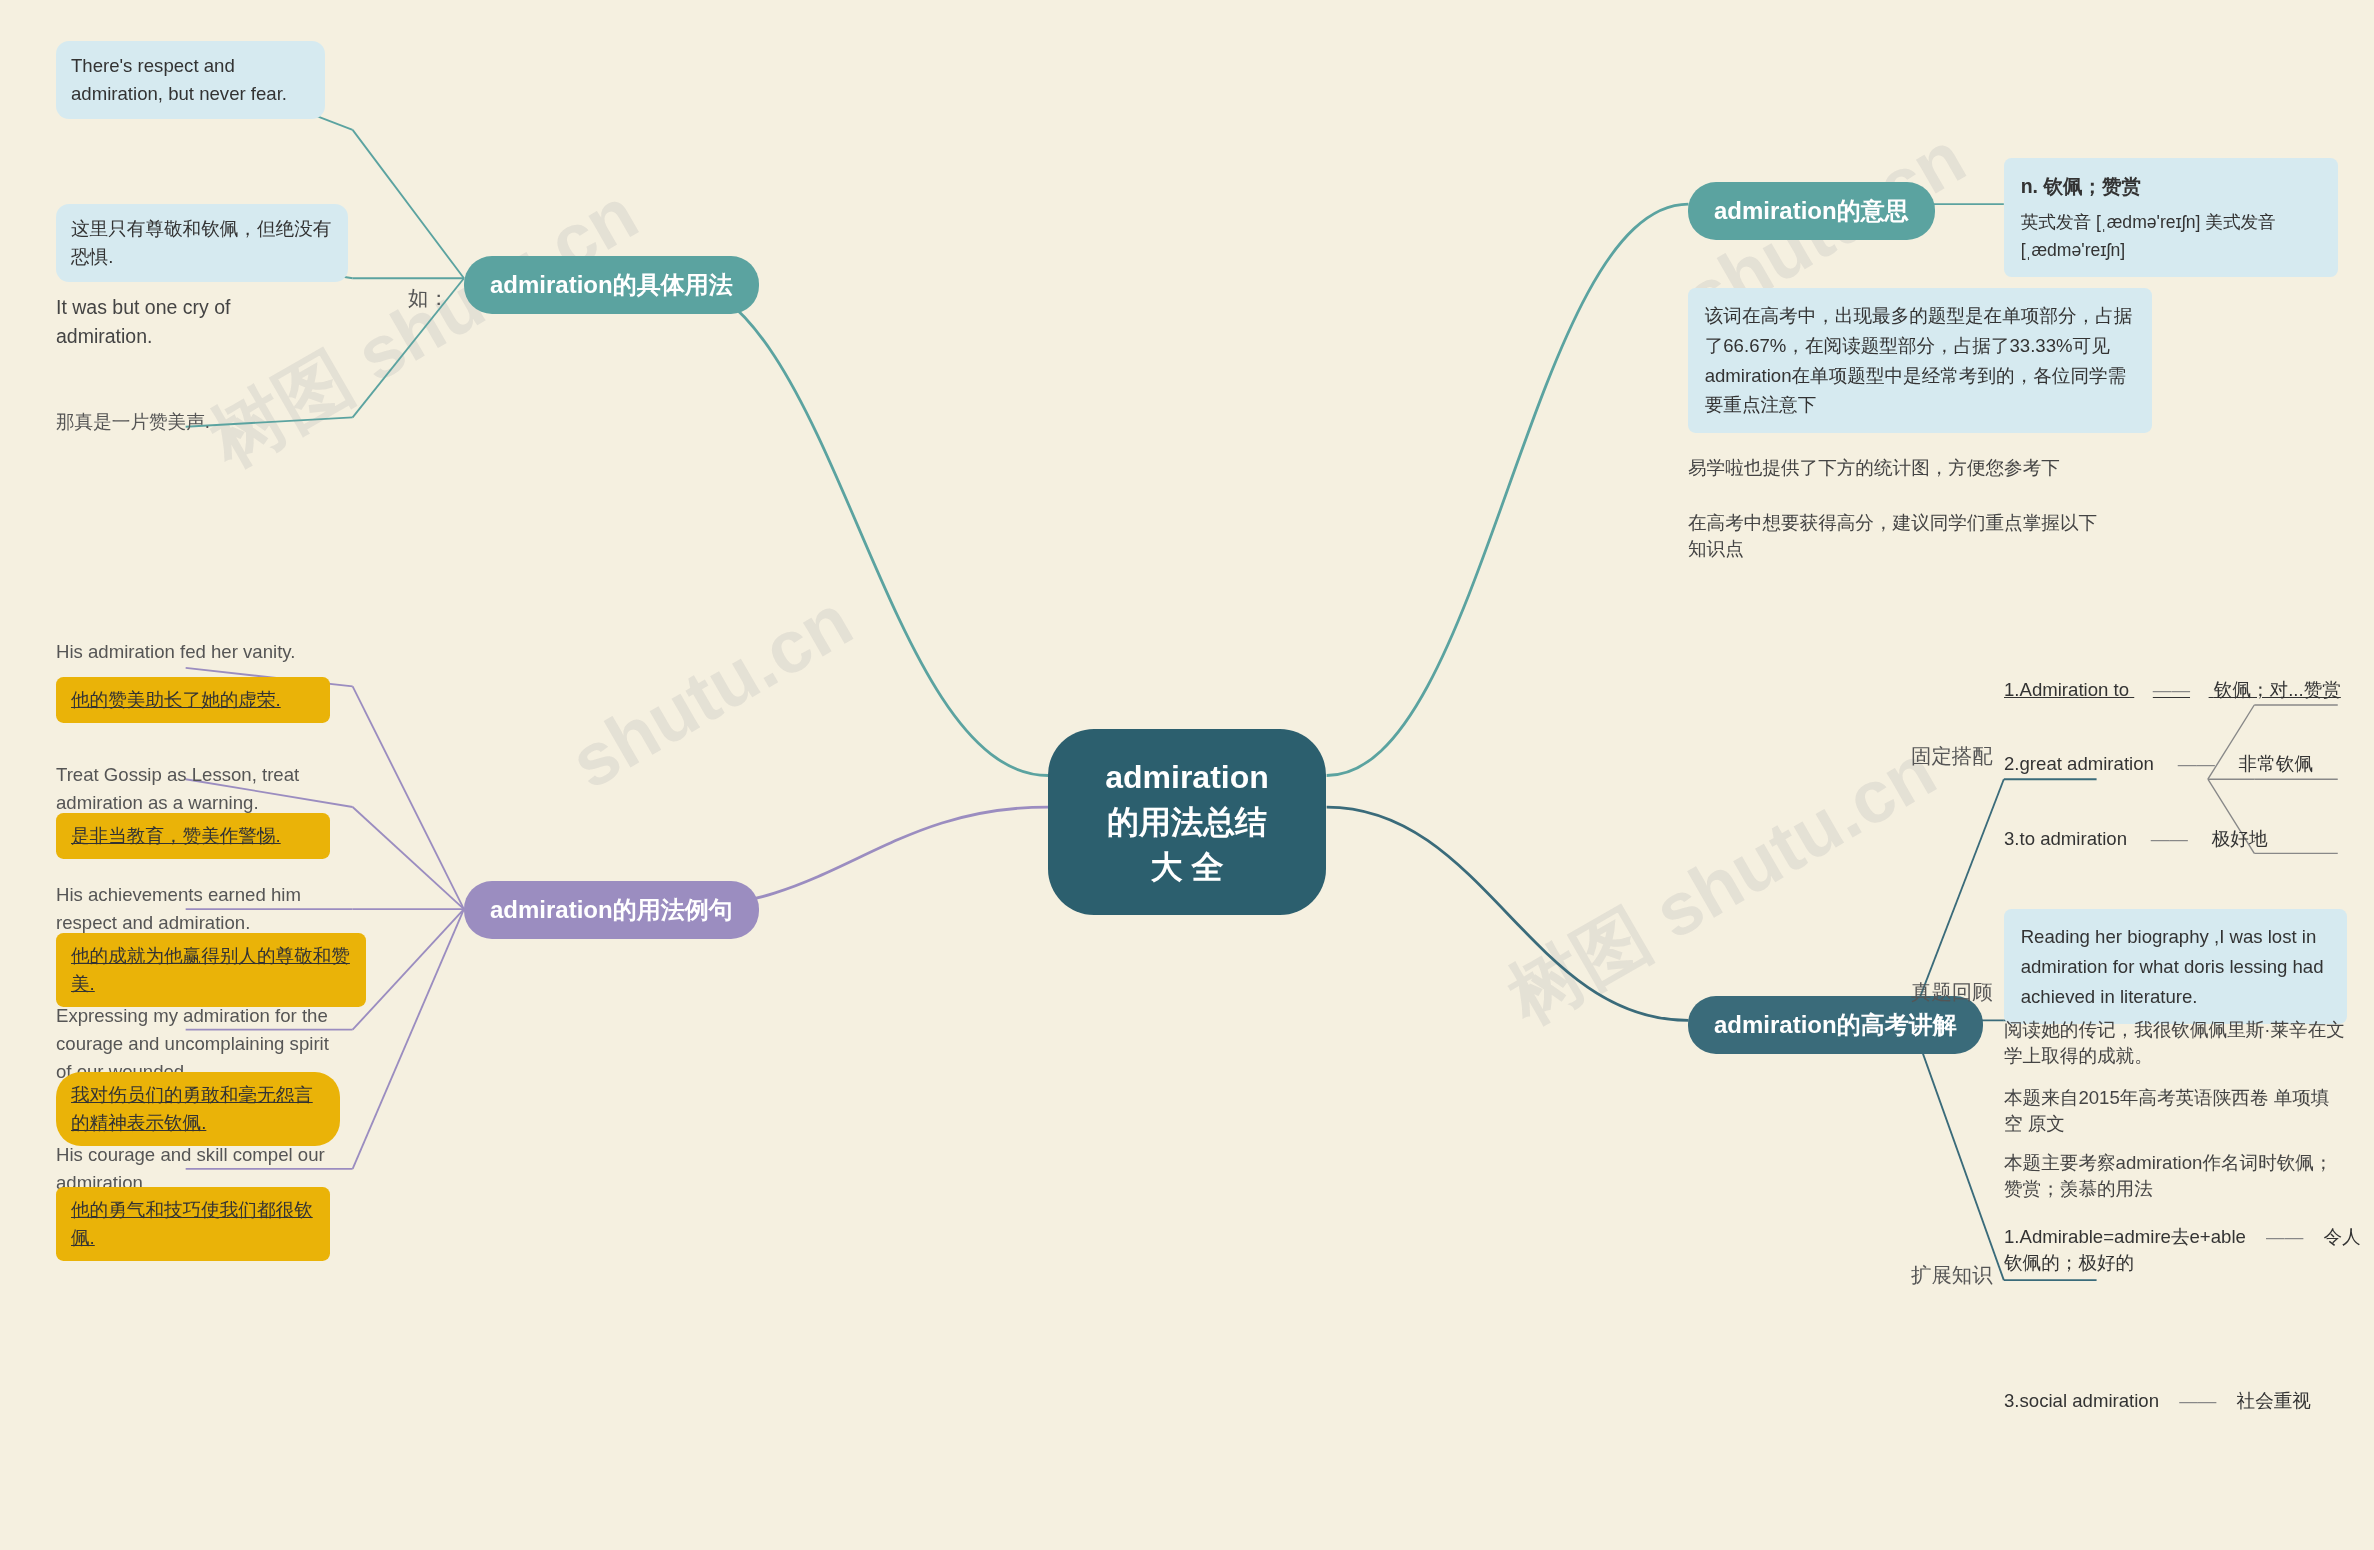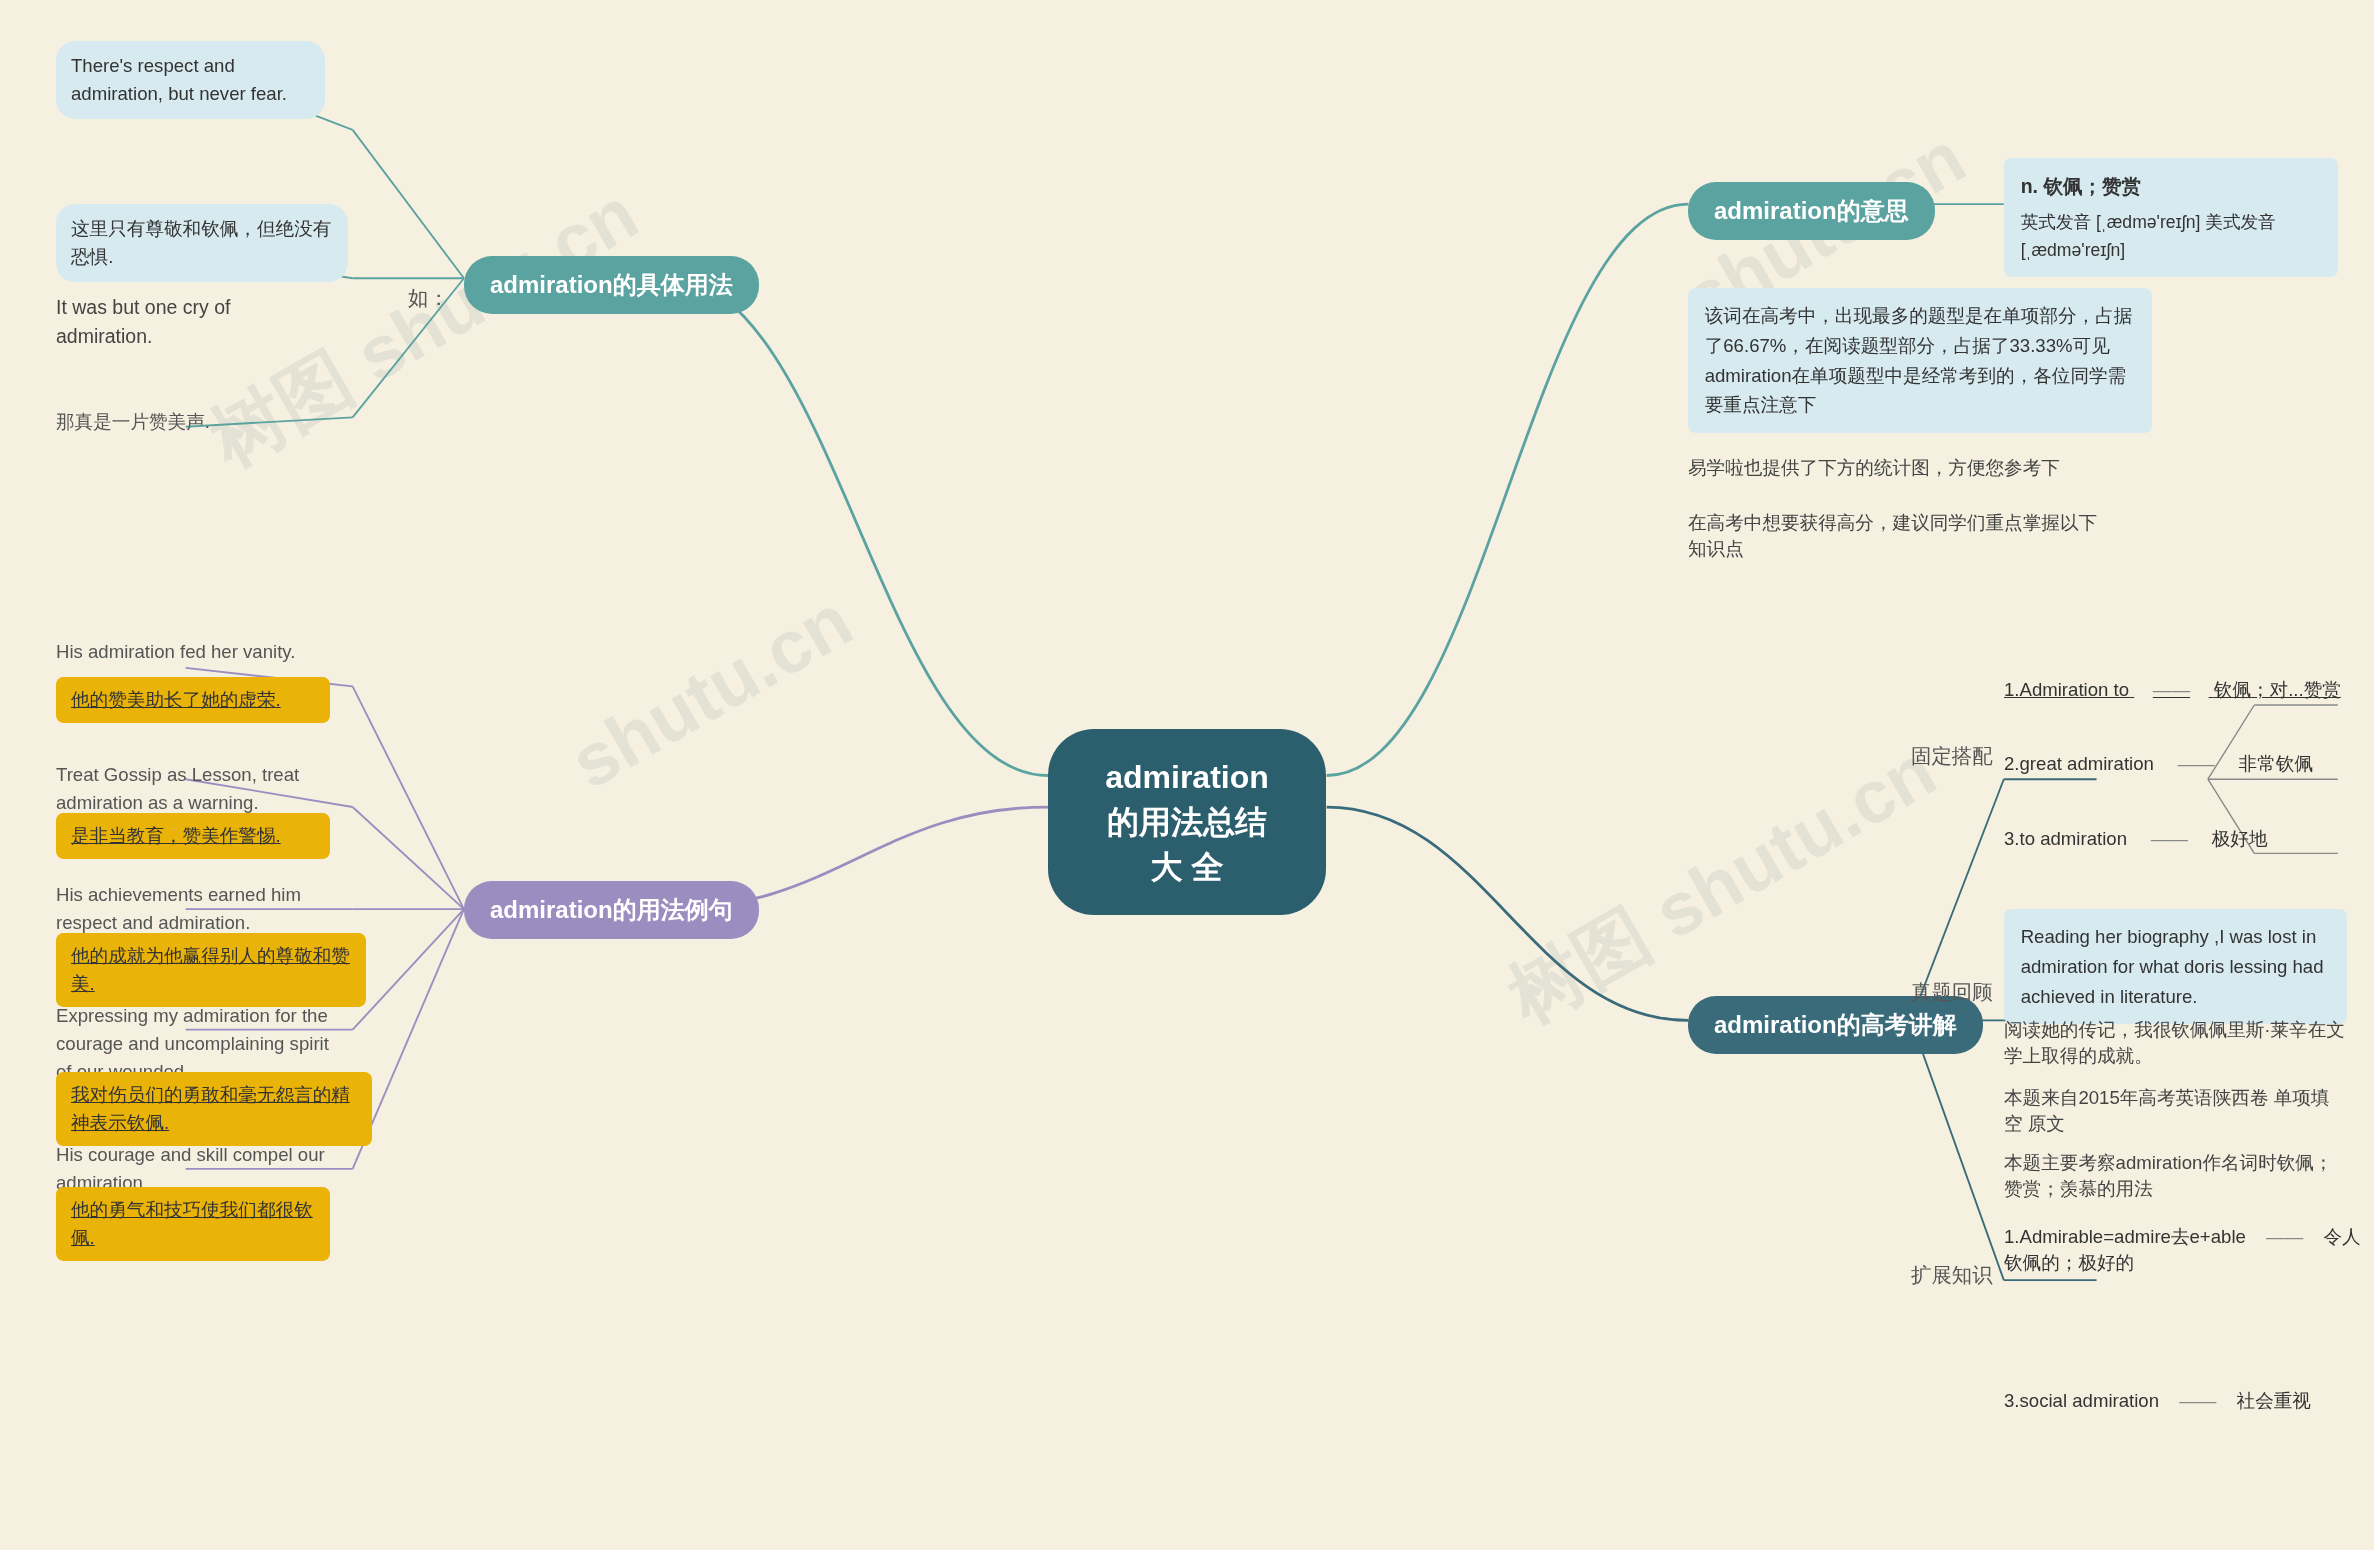--- a/index.html
+++ b/index.html
@@ -73,21 +73,21 @@
     }
     .branch-dark {
       background: #3a6b7a;
       color: #fff;
     }
 
     
     .leaf-box {
       position: absolute;
       background: #d6eaf0;
-      border-radius: 19px;
+      border-radius: 13px;
       padding: 11px 15px;
       font-size: 18.6px;
       color: #333;
       line-height: 1.5;
     }
     .leaf-box-light {
       background: #eab308;
       border-radius: 7.4px;
       padding: 9.3px 15px;
       font-size: 18.6px;
@@ -253,21 +253,21 @@
   <div class="leaf-text" style="left:56px;top:881px;width:278px;">
     <span>His achievements earned him respect and admiration.</span>
   </div>
   <div class="leaf-box-light" style="left:56px;top:933px;width:310px;">
     <span>他的成就为他赢得别人的尊敬和赞美.</span>
   </div>
 
   <div class="leaf-text" style="left:56px;top:1002px;width:288px;">
     <span>Expressing my admiration for the courage and uncomplaining spirit of our wounded.</span>
   </div>
-  <div class="leaf-box-light" style="left:56px;top:1072px;width:316px;">
+  <div class="leaf-box-light" style="left:56px;top:1072px;width:284px;border-radius:25px;">
     <span>我对伤员们的勇敢和毫无怨言的精神表示钦佩.</span>
   </div>
 
   <div class="leaf-text" style="left:56px;top:1141px;width:278px;">
     <span>His courage and skill compel our admiration.</span>
   </div>
   <div class="leaf-box-light" style="left:56px;top:1187px;width:274px;">
     <span>他的勇气和技巧使我们都很钦佩.</span>
   </div>
 

